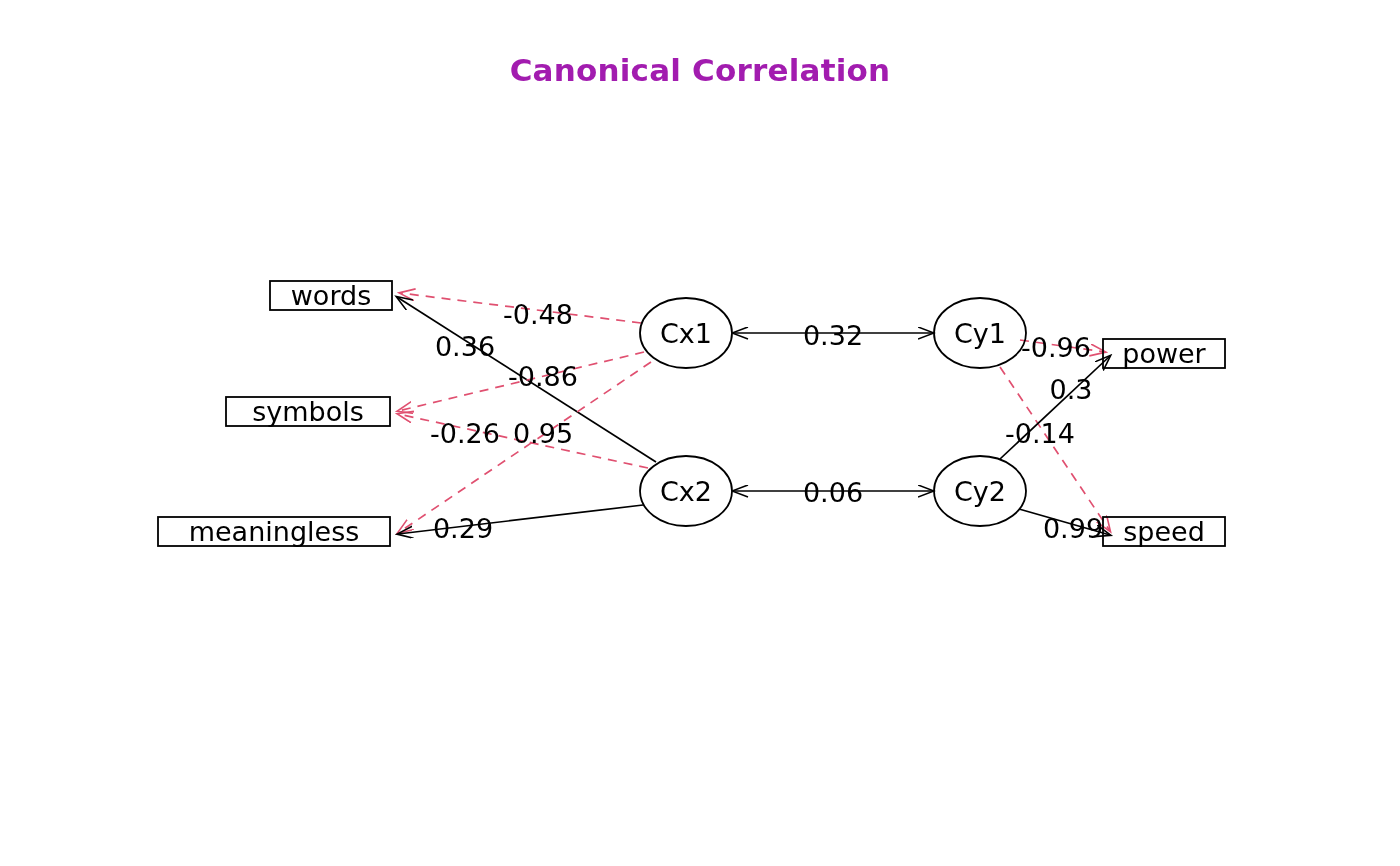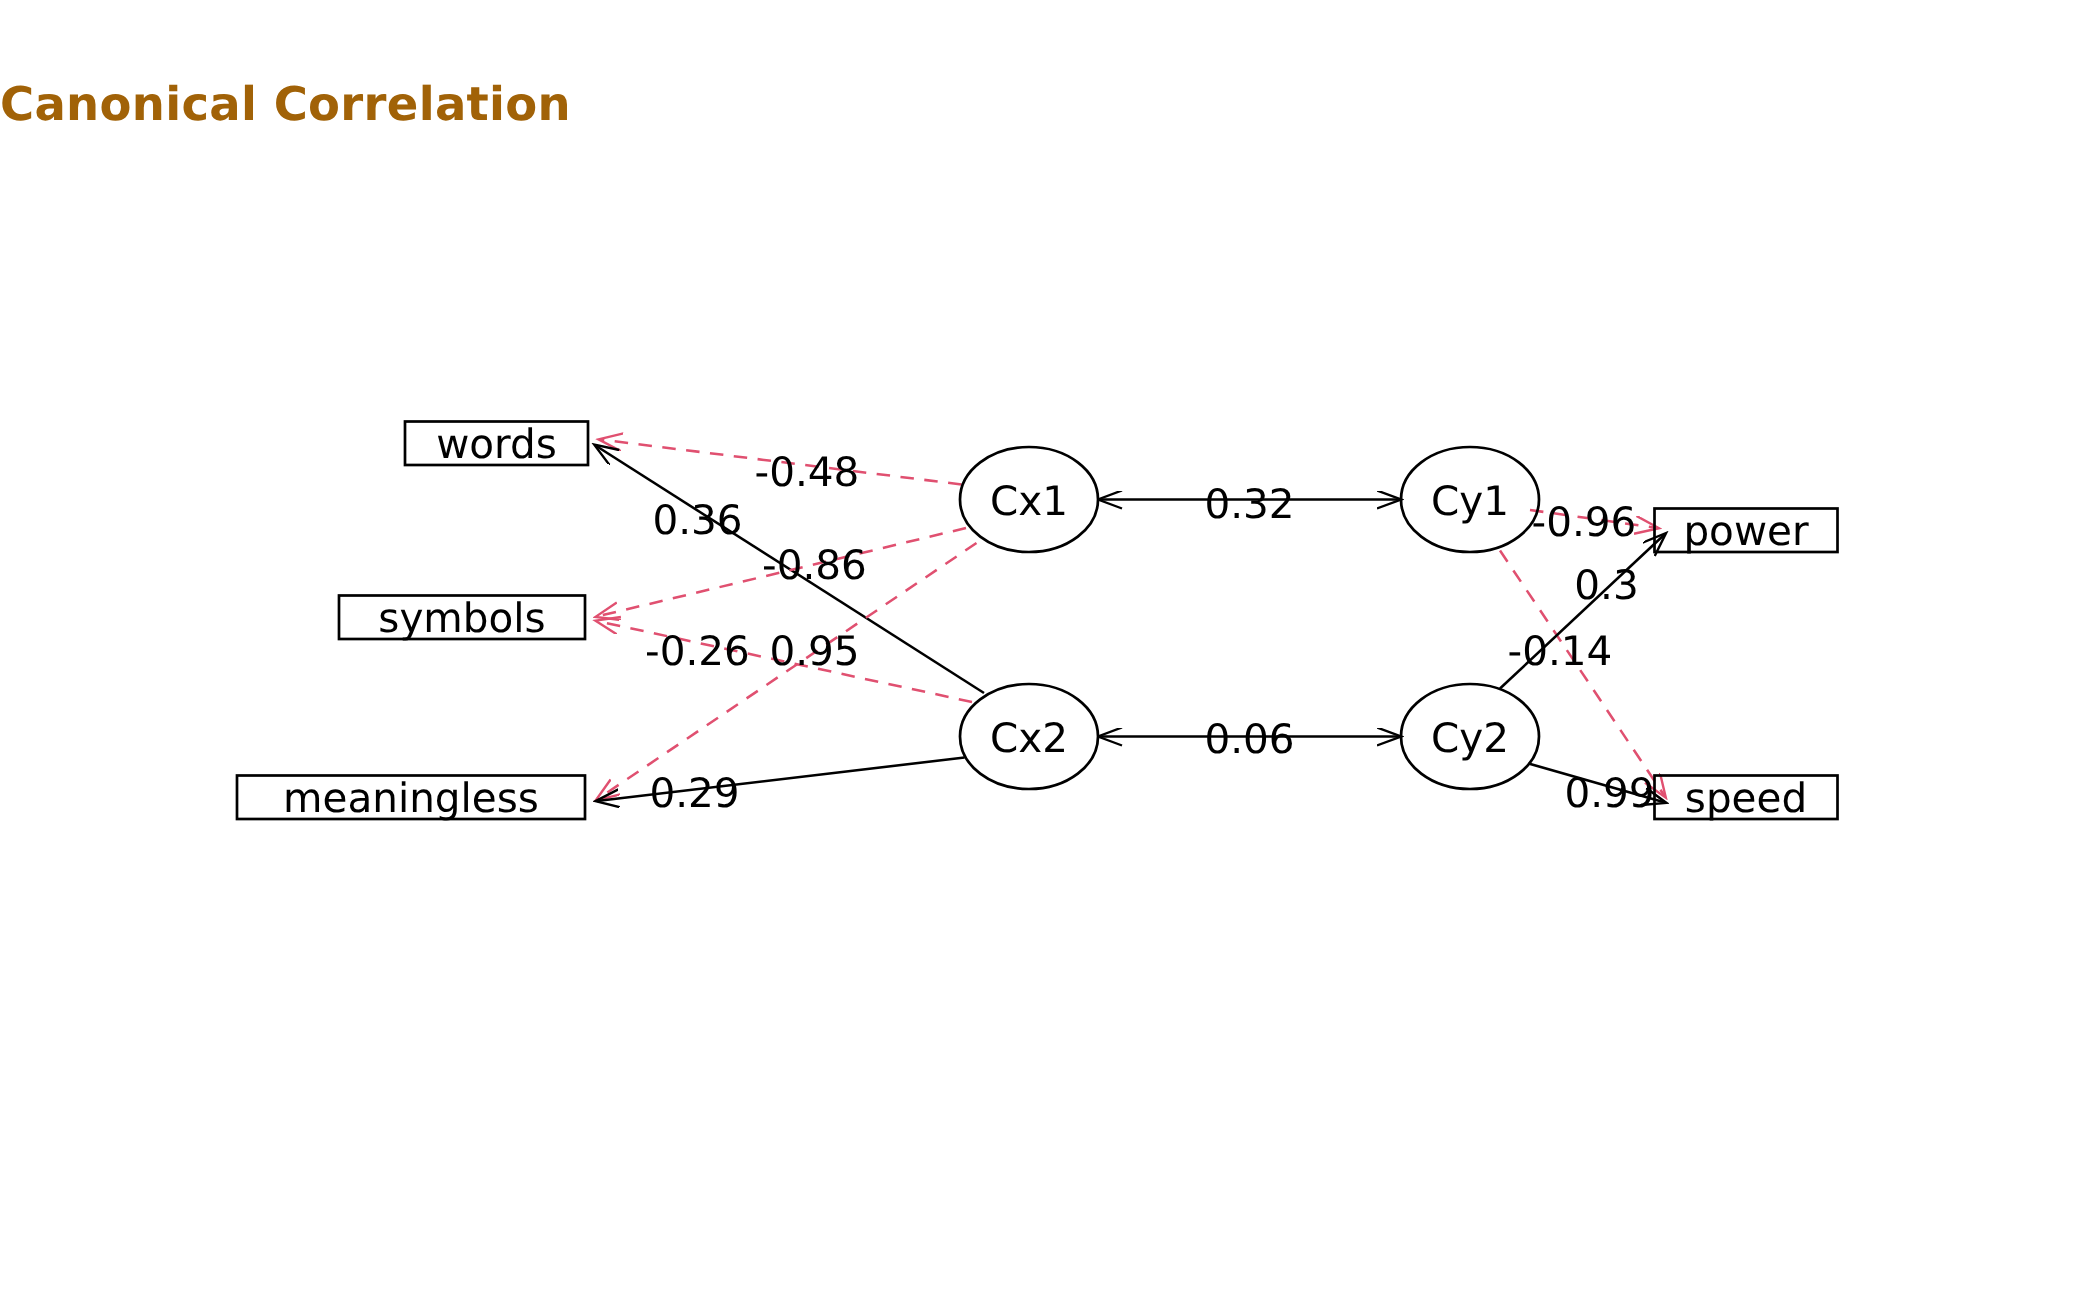--- a/index.html
+++ b/index.html
@@ -1,22 +1,22 @@
 <!DOCTYPE html>
 <html><head>
 <meta charset="utf-8">
 <style>
   html,body{margin:0;padding:0;background:#ffffff;}
   body{width:1400px;height:866px;font-family:"DejaVu Sans",sans-serif;overflow:hidden;}
   #stage{position:relative;width:1400px;height:866px;background:#ffffff;}
   #diagram{position:absolute;left:0;top:0;width:1400px;height:866px;}
   .title{
-    position:absolute;left:0;top:52px;width:1400px;text-align:left;
+    position:absolute;left:0;top:52px;width:1400px;text-align:center;
     font-family:"DejaVu Sans",sans-serif;font-weight:bold;font-size:31px;
-    color:#a16207;letter-spacing:0.2px;
+    color:#a21caf;letter-spacing:0.2px;
   }
   svg text{font-family:"DejaVu Sans",sans-serif;fill:#000000;}
   .node-label{font-size:27px;}
   .edge-label{font-size:27px;}
 </style>
 </head>
 <body>
 
 <div id="stage">
 

